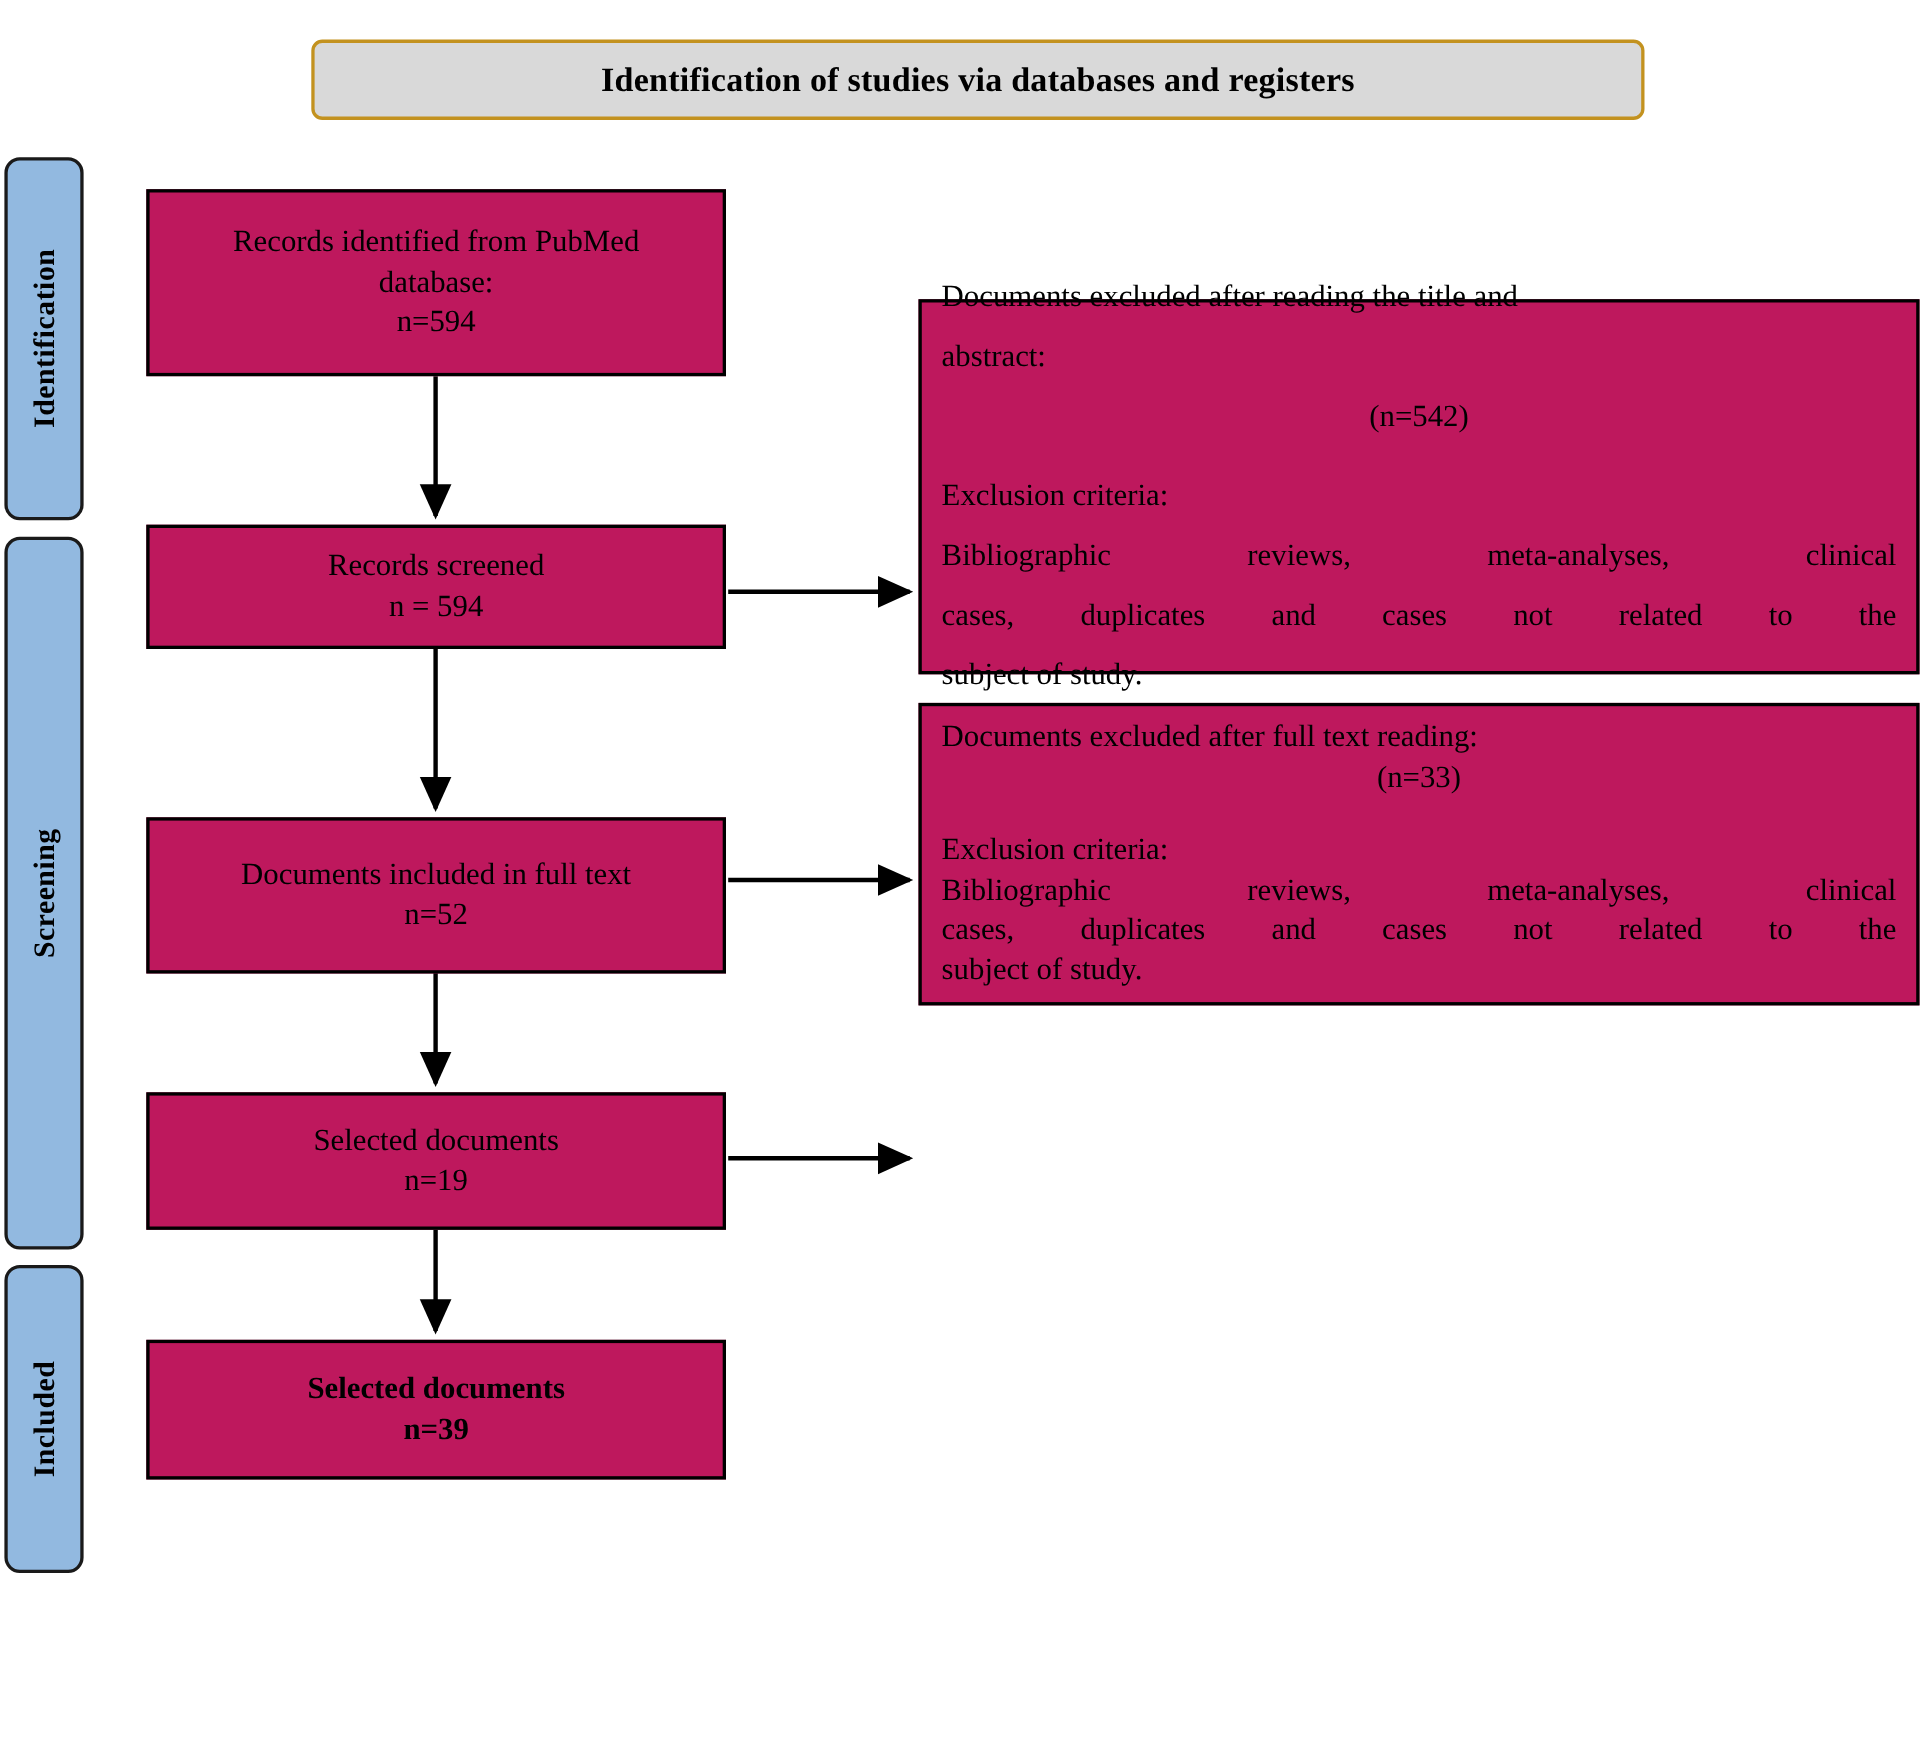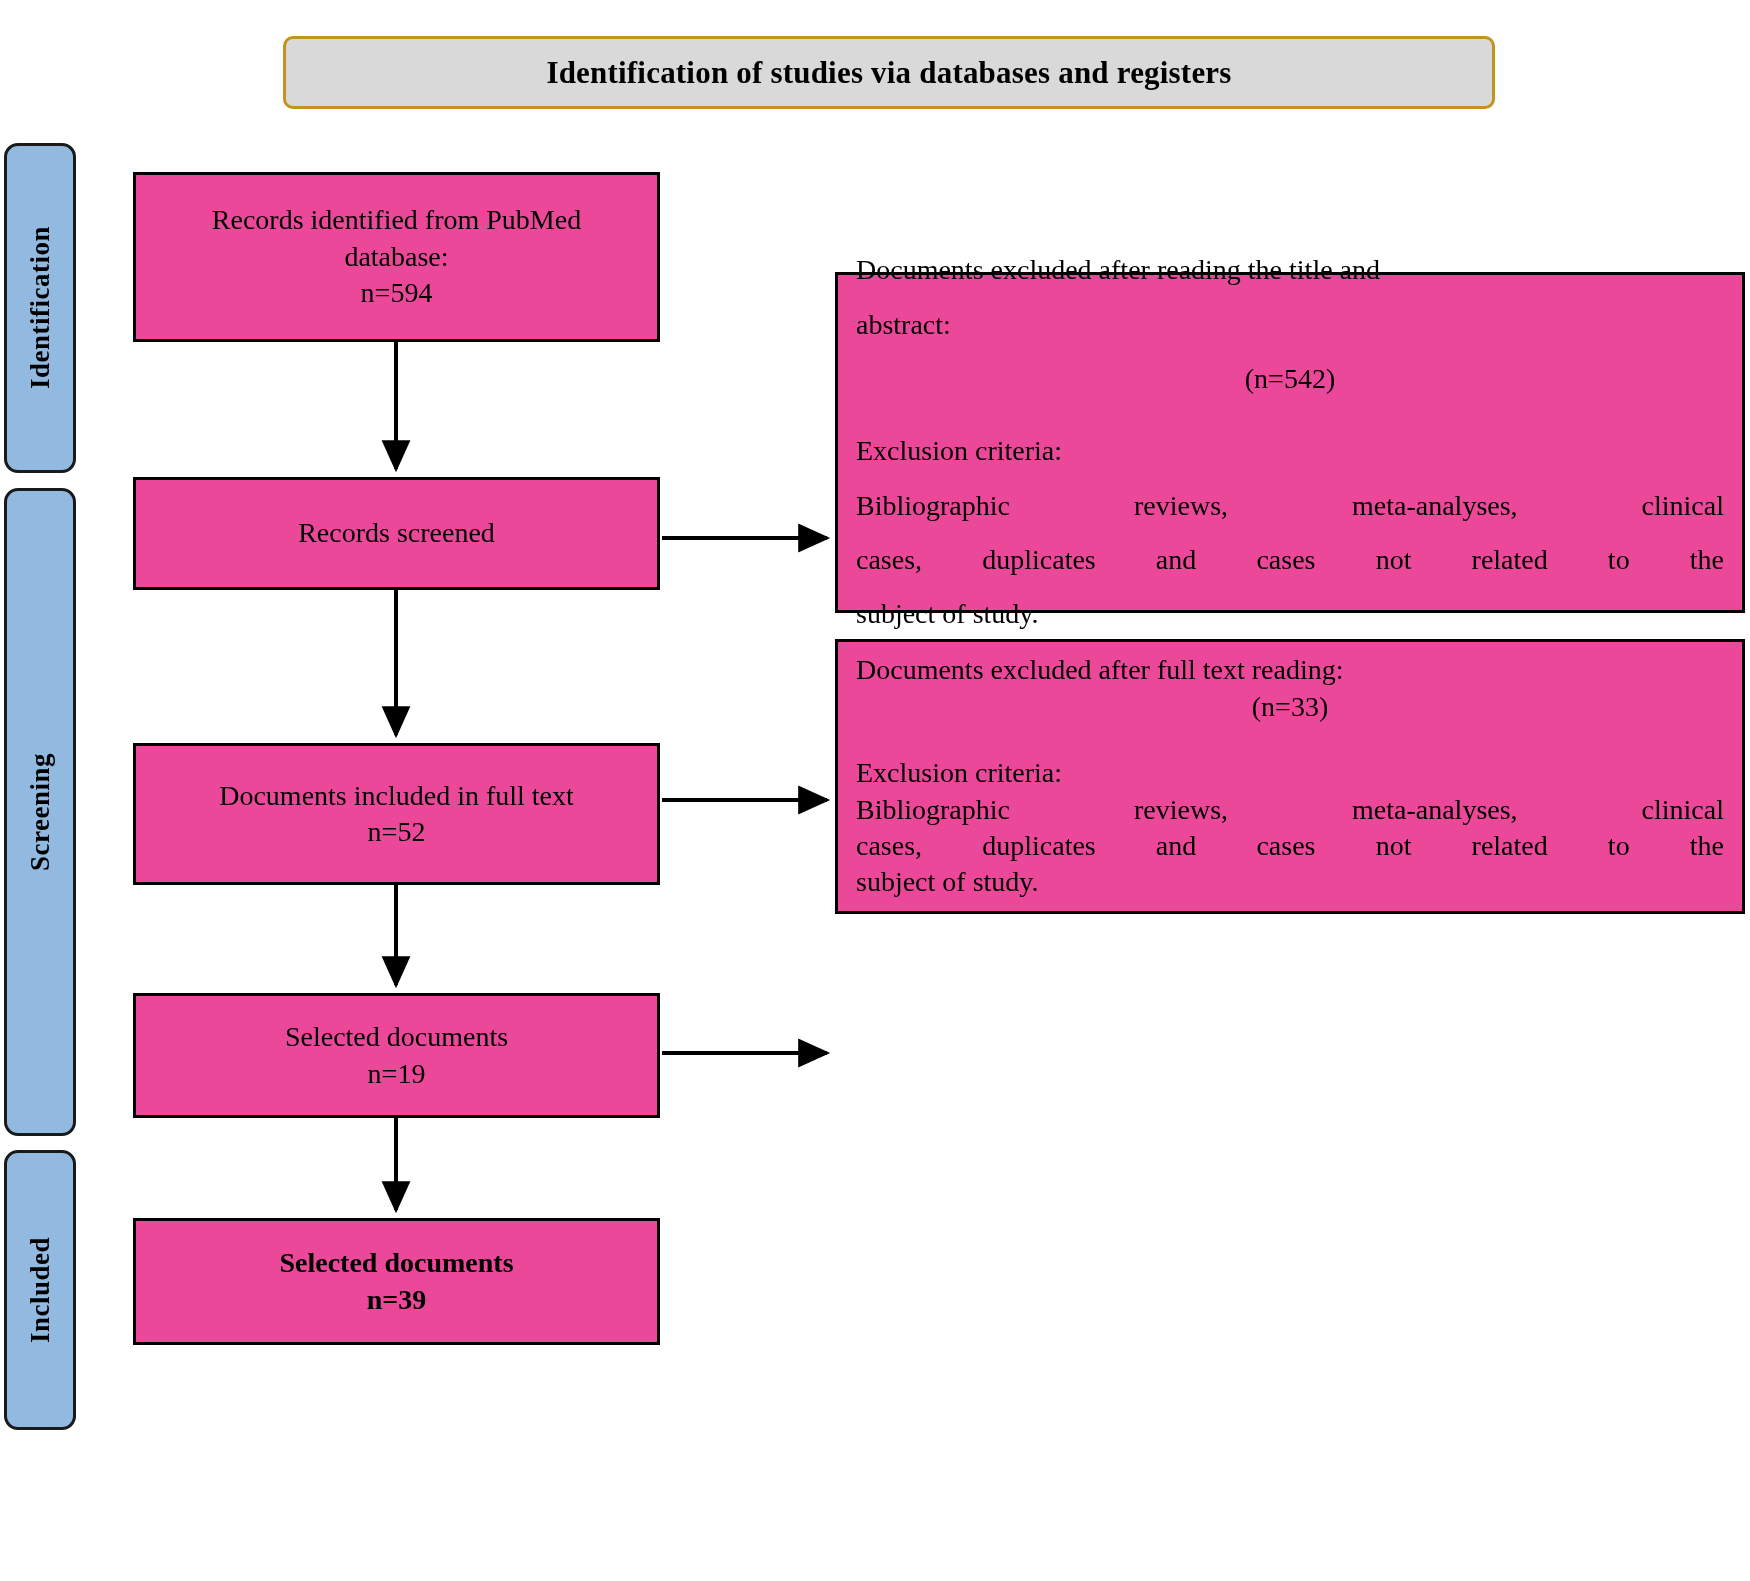--- a/index.html
+++ b/index.html
@@ -64,21 +64,21 @@
     letter-spacing: 0.5px;
     white-space: nowrap;
   }
   #stage-identification { top: 143px;  height: 330px; }
   #stage-screening      { top: 488px;  height: 648px; }
   #stage-included       { top: 1150px; height: 280px; }
 
   
   .box {
     position: absolute;
-    background: #ec4899;
+    background: #be185d;
     border: 3px solid #000000;
     box-sizing: border-box;
     display: flex;
     flex-direction: column;
     justify-content: center;
   }
   .box .line {
     font-size: 28px;
     line-height: 1.30;
     color: #000000;
@@ -155,20 +155,21 @@
   </svg>
 
   <div class="box centered padded" id="box-records-identified">
     <div class="line">Records identified from PubMed</div>
     <div class="line">database:</div>
     <div class="line">n=594</div>
   </div>
 
   <div class="box centered padded" id="box-records-screened">
     <div class="line">Records screened</div>
+    <div class="line">n = 594</div>
   </div>
 
   <div class="box centered padded" id="box-full-text">
     <div class="line">Documents included in full text</div>
     <div class="line">n=52</div>
   </div>
 
   <div class="box centered padded" id="box-selected-19">
     <div class="line">Selected documents</div>
     <div class="line">n=19</div>

